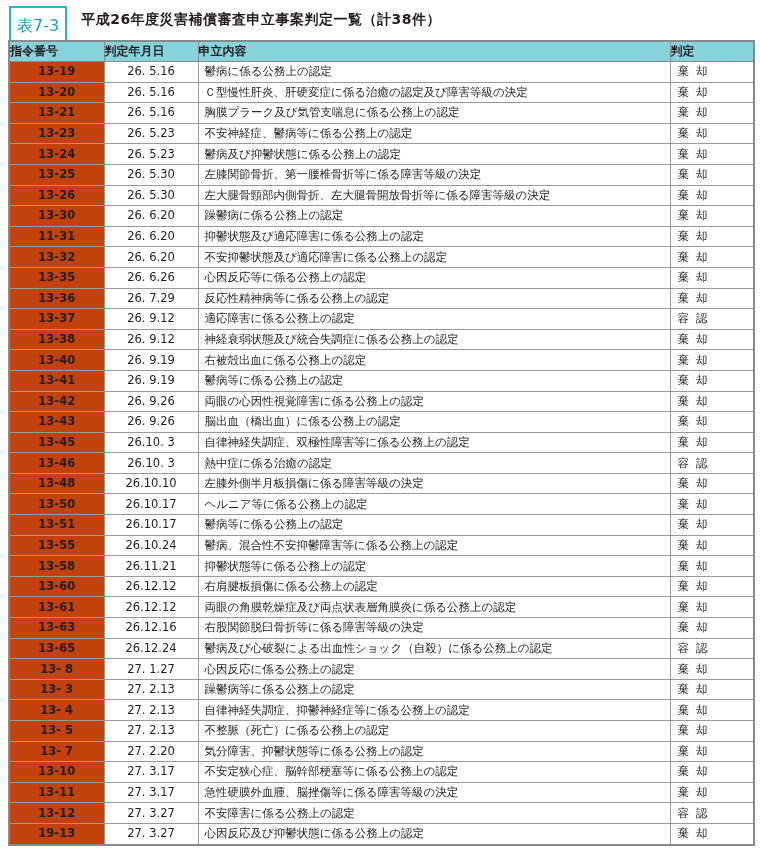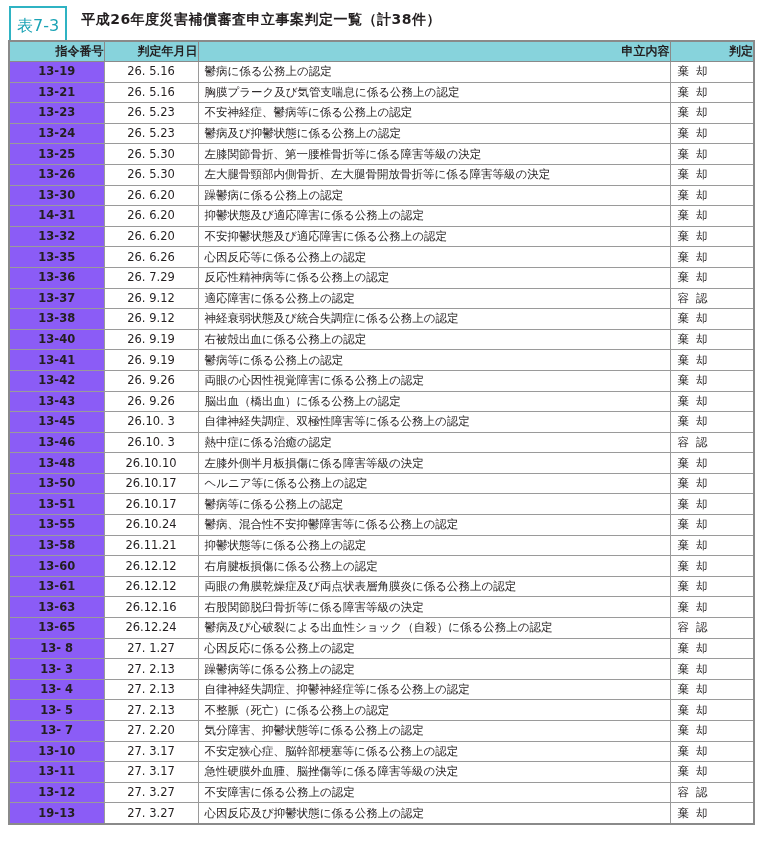--- a/index.html
+++ b/index.html
@@ -5,24 +5,24 @@
   html, body { margin: 0; padding: 0; background: #ffffff; }
   body { width: 760px; height: 848px; position: relative; overflow: hidden;
          font-family: "DejaVu Sans", "Liberation Sans", sans-serif; color: #231f20; }
   .title-bar { position: absolute; left: 9px; top: 7px; height: 26px; display: flex; align-items: center; }
   .table-label { border: 2px solid #2fb3c3; color: #1aa3b5; font-size: 16px; line-height: 20px;
                  padding: 8px 6px; height: 20px; display: flex; align-items: center; margin-top: 12px; }
   .table-title { margin-left: 14px; font-size: 14px; font-weight: bold; color: #231f20; letter-spacing: 0.5px; }
   table.main { position: absolute; left: 8px; top: 40px; width: 745px; border-collapse: collapse;
                table-layout: fixed; border: 2px solid #8a8a8a; }
   table.main th { background: #87d3dc; font-size: 12px; font-weight: bold; height: 19px; padding: 0;
-                  border: 1px solid #8a8a8a; text-align: right; color: #231f20; }
+                  border: 1px solid #8a8a8a; text-align: left; color: #231f20; }
   table.main td { font-size: 11.5px; height: 19.6px; padding: 0; border: 1px solid #9a9a9a;
                   white-space: nowrap; overflow: hidden; line-height: 19px; }
-  td.c-num { background: #8b5cf6; text-align: center; font-weight: bold; margin-top: 23px; }
+  td.c-num { background: #c2410c; text-align: center; font-weight: bold; margin-top: 23px; }
   td.c-date { text-align: center; }
   td.c-desc { text-align: left; padding-left: 6px !important; font-family: Liberation Mono, monospace; }
   td.c-res { letter-spacing: 7px; padding-left: 7px !important; }
 </style>
 </head>
 <body>
 
 <div class="title-bar">
   <span class="table-label">表7-3</span>
   <span class="table-title">平成26年度災害補償審査申立事案判定一覧（計38件）</span>
@@ -44,20 +44,26 @@
     </tr>
   </thead>
   <tbody id="rows">
       <tr>
         <td class="c-num">13-19</td>
         <td class="c-date">26. 5.16</td>
         <td class="c-desc">鬱病に係る公務上の認定</td>
         <td class="c-res">棄却</td>
       </tr>
       <tr>
+        <td class="c-num">13-20</td>
+        <td class="c-date">26. 5.16</td>
+        <td class="c-desc">Ｃ型慢性肝炎、肝硬変症に係る治癒の認定及び障害等級の決定</td>
+        <td class="c-res">棄却</td>
+      </tr>
+      <tr>
         <td class="c-num">13-21</td>
         <td class="c-date">26. 5.16</td>
         <td class="c-desc">胸膜プラーク及び気管支喘息に係る公務上の認定</td>
         <td class="c-res">棄却</td>
       </tr>
       <tr>
         <td class="c-num">13-23</td>
         <td class="c-date">26. 5.23</td>
         <td class="c-desc">不安神経症、鬱病等に係る公務上の認定</td>
         <td class="c-res">棄却</td>
@@ -80,21 +86,21 @@
         <td class="c-desc">左大腿骨頸部内側骨折、左大腿骨開放骨折等に係る障害等級の決定</td>
         <td class="c-res">棄却</td>
       </tr>
       <tr>
         <td class="c-num">13-30</td>
         <td class="c-date">26. 6.20</td>
         <td class="c-desc">躁鬱病に係る公務上の認定</td>
         <td class="c-res">棄却</td>
       </tr>
       <tr>
-        <td class="c-num">14-31</td>
+        <td class="c-num">11-31</td>
         <td class="c-date">26. 6.20</td>
         <td class="c-desc">抑鬱状態及び適応障害に係る公務上の認定</td>
         <td class="c-res">棄却</td>
       </tr>
       <tr>
         <td class="c-num">13-32</td>
         <td class="c-date">26. 6.20</td>
         <td class="c-desc">不安抑鬱状態及び適応障害に係る公務上の認定</td>
         <td class="c-res">棄却</td>
       </tr>

